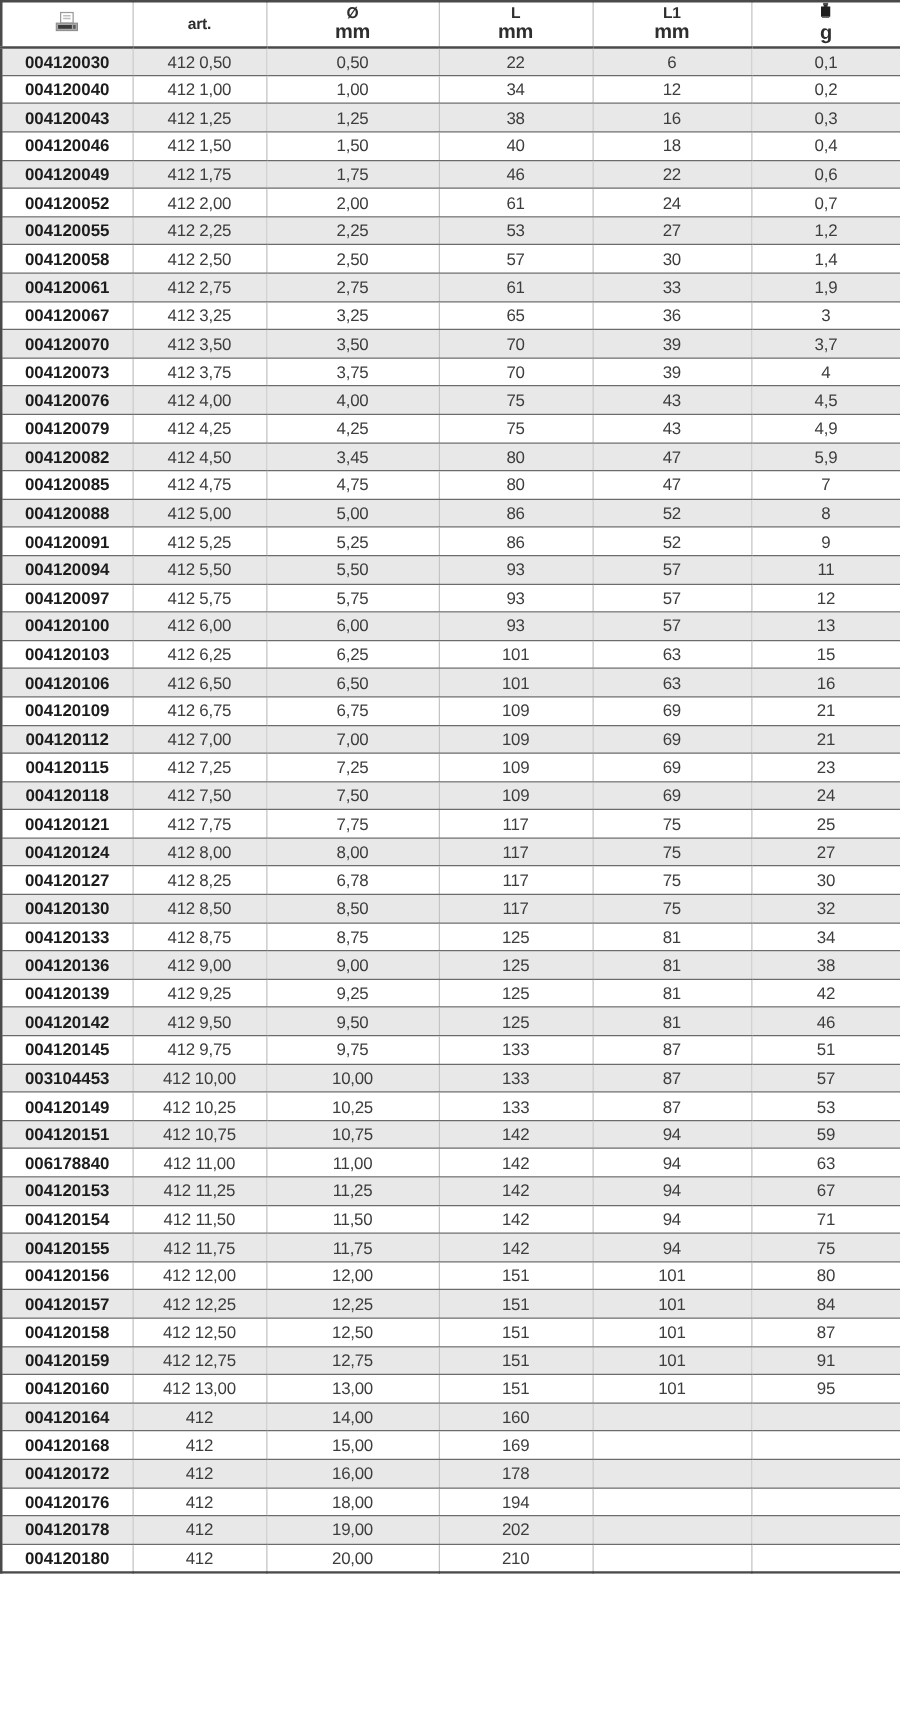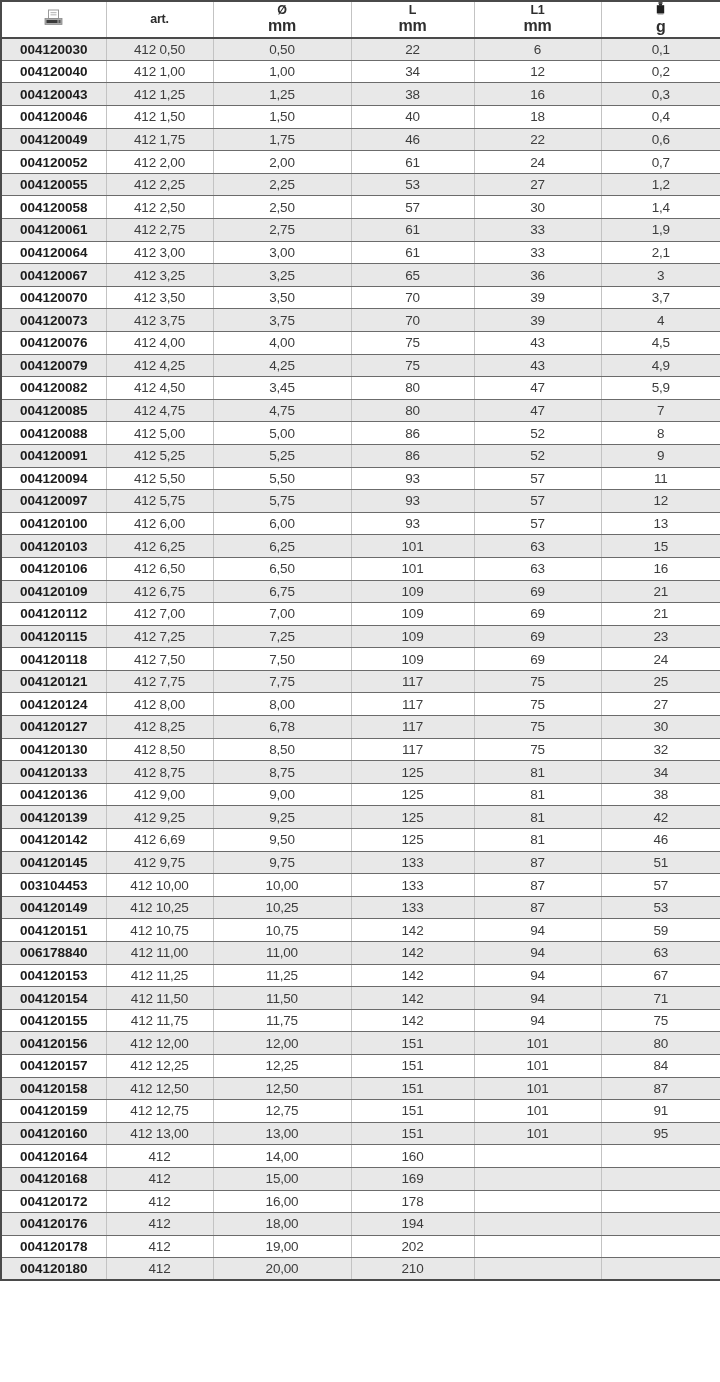--- a/index.html
+++ b/index.html
@@ -191,28 +191,20 @@
         </tr>
         <tr>
           <td class="col-code">004120061</td>
           <td>412 2,75</td>
           <td>2,75</td>
           <td>61</td>
           <td>33</td>
           <td>1,9</td>
         </tr>
         <tr>
-          <td class="col-code">004120064</td>
-          <td>412 3,00</td>
-          <td>3,00</td>
-          <td>61</td>
-          <td>33</td>
-          <td>2,1</td>
-        </tr>
-        <tr>
           <td class="col-code">004120067</td>
           <td>412 3,25</td>
           <td>3,25</td>
           <td>65</td>
           <td>36</td>
           <td>3</td>
         </tr>
         <tr>
           <td class="col-code">004120070</td>
           <td>412 3,50</td>
@@ -400,21 +392,21 @@
         <tr>
           <td class="col-code">004120139</td>
           <td>412 9,25</td>
           <td>9,25</td>
           <td>125</td>
           <td>81</td>
           <td>42</td>
         </tr>
         <tr>
           <td class="col-code">004120142</td>
-          <td>412 6,69</td>
+          <td>412 9,50</td>
           <td>9,50</td>
           <td>125</td>
           <td>81</td>
           <td>46</td>
         </tr>
         <tr>
           <td class="col-code">004120145</td>
           <td>412 9,75</td>
           <td>9,75</td>
           <td>133</td>

